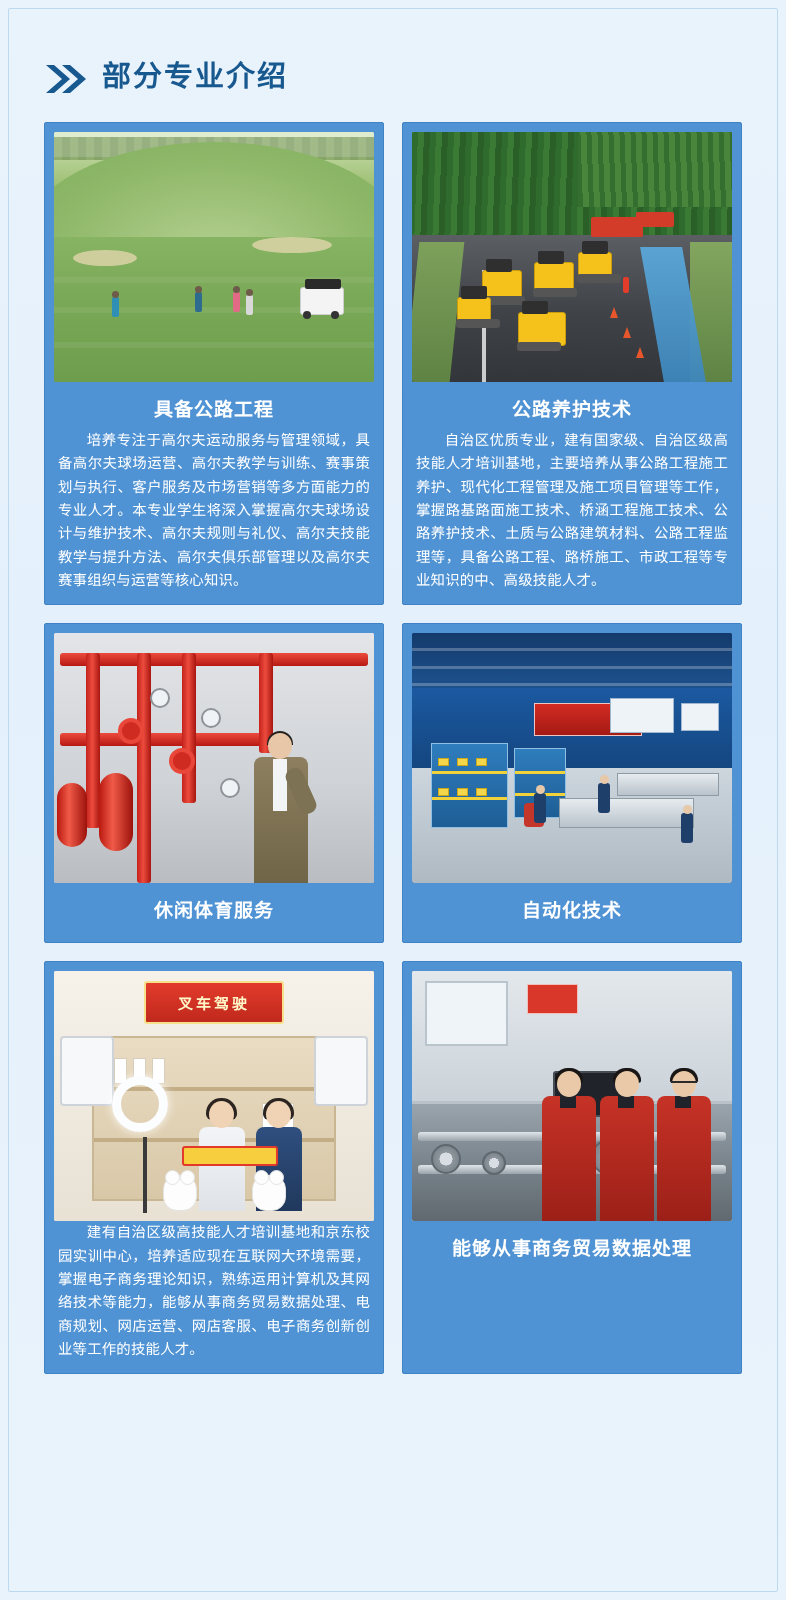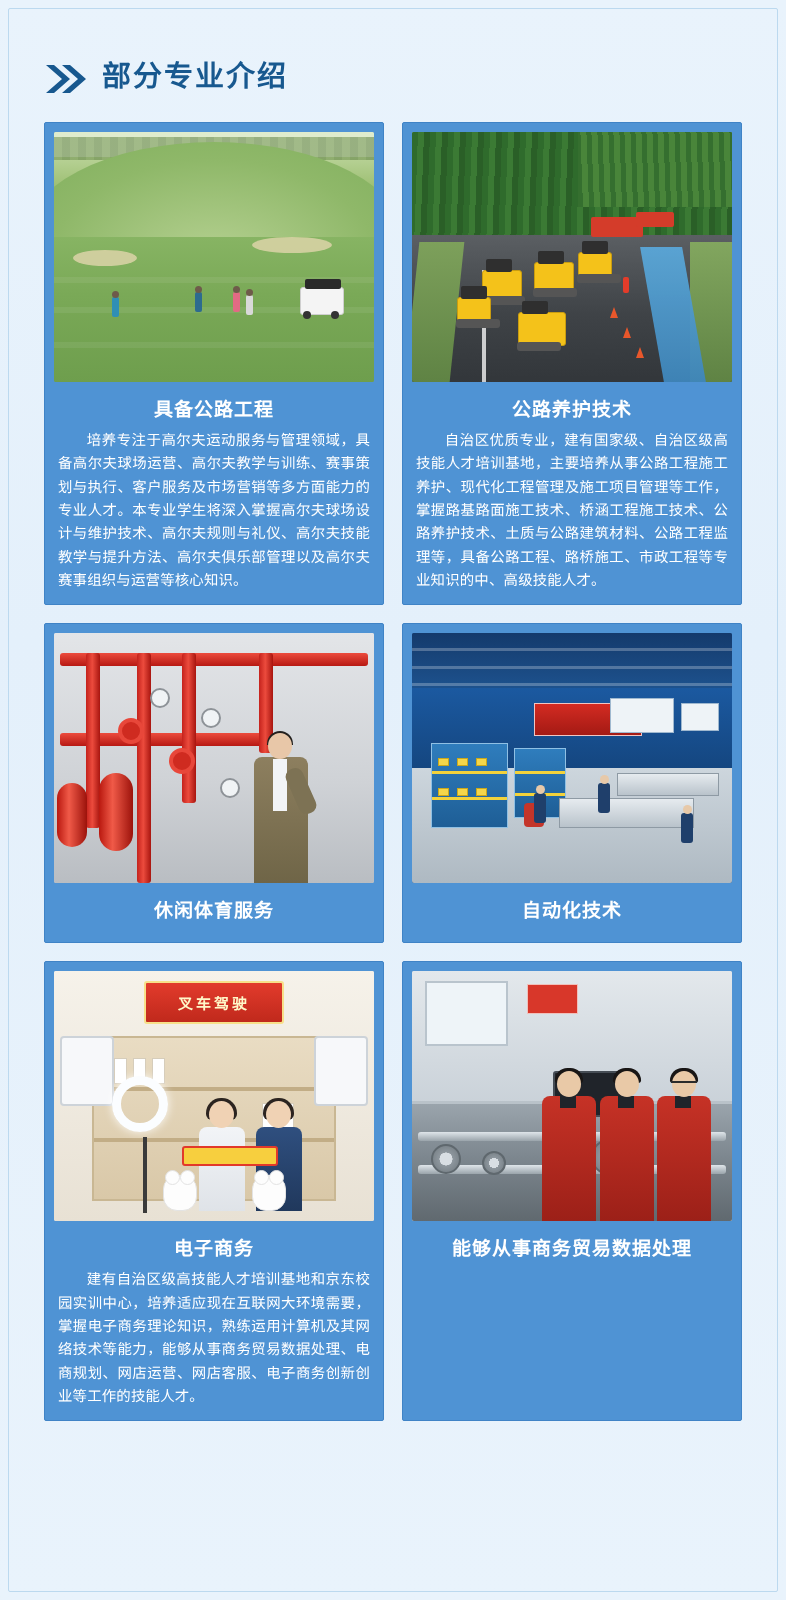--- a/index.html
+++ b/index.html
@@ -560,21 +560,20 @@
         </div>
         <div class="host" style="left:62%;">
           <div class="body" style="background:linear-gradient(180deg,#2f4f7f,#20385c);"></div>
           <div class="hair"></div>
           <div class="head"></div>
         </div>
         <div class="banner-y" style="left:40%; bottom:22%;"></div>
         <div class="bear" style="left:34%; bottom:4%;"></div>
         <div class="bear" style="left:62%; bottom:4%;"></div>
       </div>
-      <div class="card-title">电子商务</div>
       <div class="card-body">建有自治区级高技能人才培训基地和京东校园实训中心，培养适应现在互联网大环境需要，掌握电子商务理论知识，熟练运用计算机及其网络技术等能力，能够从事商务贸易数据处理、电商规划、网店运营、网店客服、电子商务创新创业等工作的技能人才。</div>
     </div>
 
     <div class="card">
       <div class="photo ph-el">
         <div class="room"></div>
         <div class="win"></div>
         <div class="banner-r"></div>
         <div class="machine">
           <div class="rail" style="top:24%"></div>

